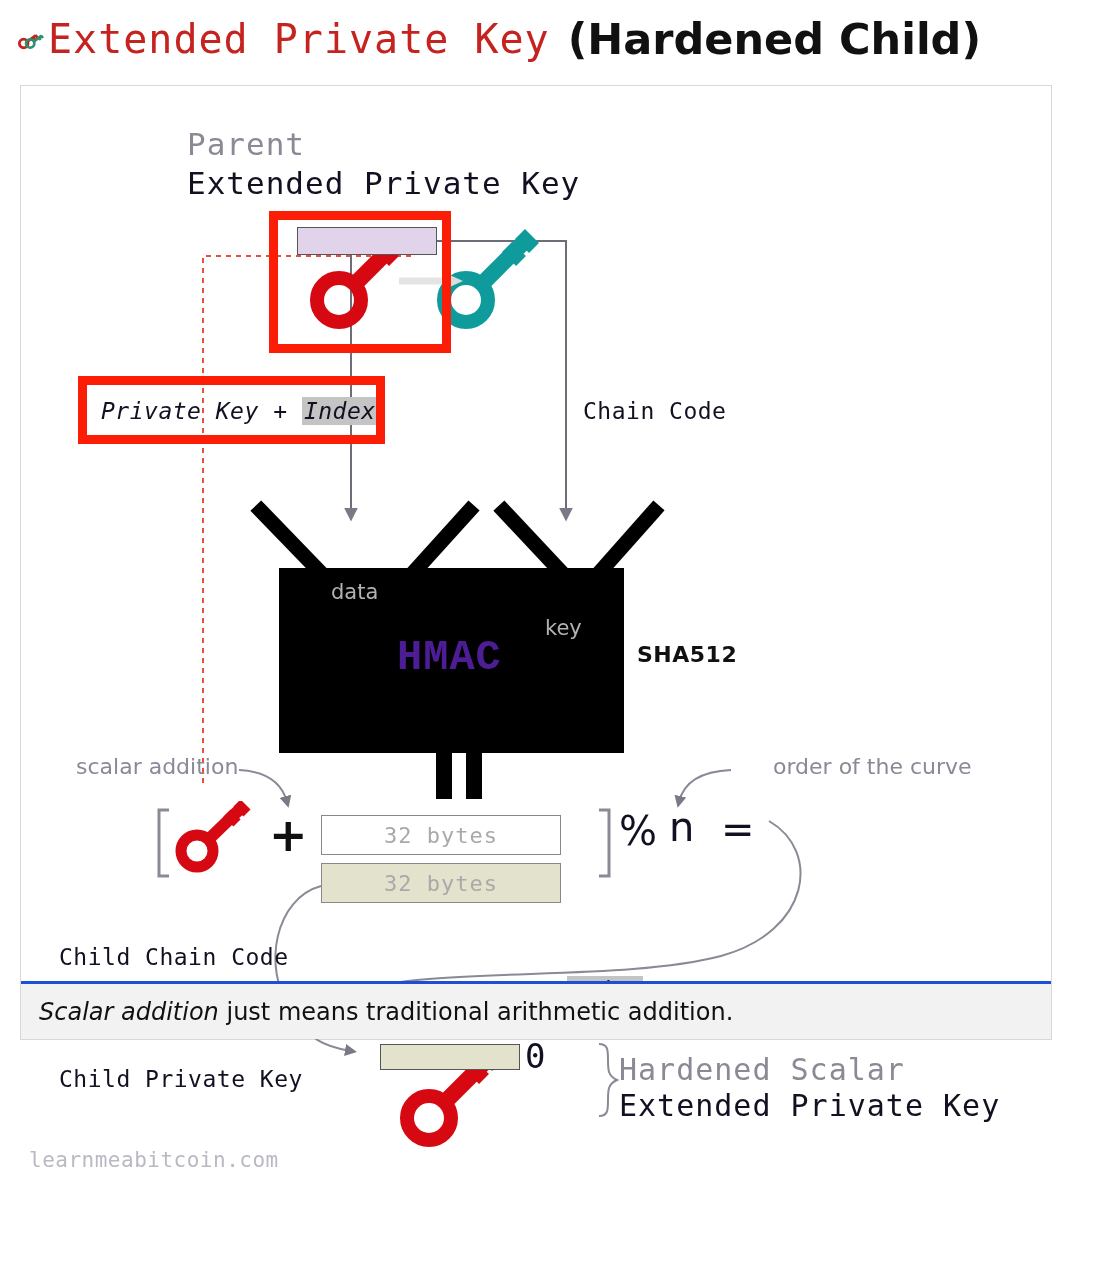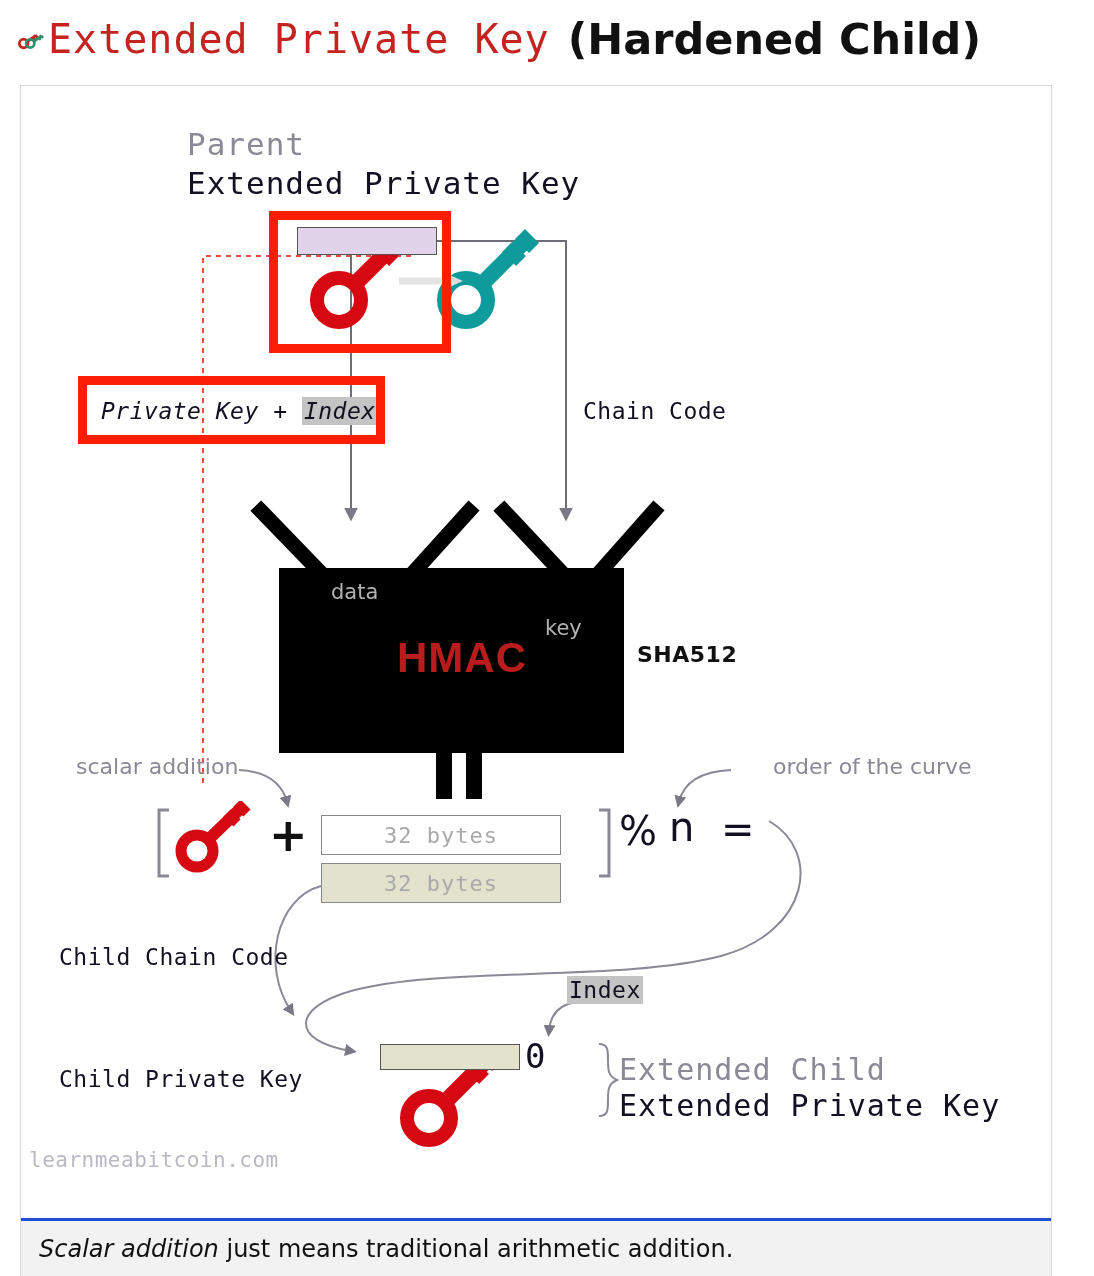--- a/index.html
+++ b/index.html
@@ -46,21 +46,21 @@
     color: #111111;
     margin-left: 14px;
   }
 
   
   .figure {
     position: absolute;
     left: 20px;
     top: 85px;
     width: 1032px;
-    height: 1192px;
+    height: 955px;
     border: 1px solid #d8d8d8;
     background: #ffffff;
     box-sizing: border-box;
   }
   .diagram {
     position: absolute;
     left: 0;
     top: 0;
     width: 1030px;
     height: 1105px;
@@ -124,24 +124,24 @@
     font-size: 23px;
     color: #111122;
     letter-spacing: 0.5px;
   }
   .lbl-hmac-port {
     font-family: "DejaVu Sans", sans-serif;
     font-size: 21px;
     color: #b2b2b2;
   }
   .lbl-hmac {
-    font-family: Liberation Sans, sans-serif;
+    font-family: Liberation Mono, monospace;
     font-size: 42px;
     font-weight: bold;
-    color: #b91c1c;
+    color: #4c1d95;
     letter-spacing: 1px;
   }
   .lbl-sha {
     font-family: "DejaVu Sans", sans-serif;
     font-size: 22px;
     font-weight: bold;
     color: #111111;
     letter-spacing: 0.5px;
   }
   .lbl-anno {
@@ -373,21 +373,21 @@
       <circle cx="40" cy="70" r="22" fill="none" stroke="#d60812" stroke-width="14"></circle>
       <path d="M55 55 L97 13" stroke="#d60812" stroke-width="16" fill="none"></path>
       <path d="M81 17 L95 31" stroke="#d60812" stroke-width="14" fill="none"></path>
       <path d="M94 4 L108 18" stroke="#d60812" stroke-width="14" fill="none"></path>
     </svg>
 
     <div class="child-chaincode-bar" style="left:359px; top:958px; width:140px; height:26px;"></div>
 
     <div class="txt lbl-zero" style="left:504px; top:950px;">0</div>
 
-    <div class="txt lbl-child-gray" style="left:598px; top:966px;">Extended Child</div>
+    <div class="txt lbl-child-gray" style="left:598px; top:966px;">Hardened Scalar</div>
     <div class="txt lbl-child-black" style="left:598px; top:1002px;">Extended Private Key</div>
 
     <div class="watermark">learnmeabitcoin.com</div>
 
     <div class="redbox" style="left:248px; top:125px; width:182px; height:142px;"></div>
     <div class="redbox" style="left:57px; top:290px; width:307px; height:68px;"></div>
   </div>
 
   <div class="caption-bar">
     <div class="caption-text">

